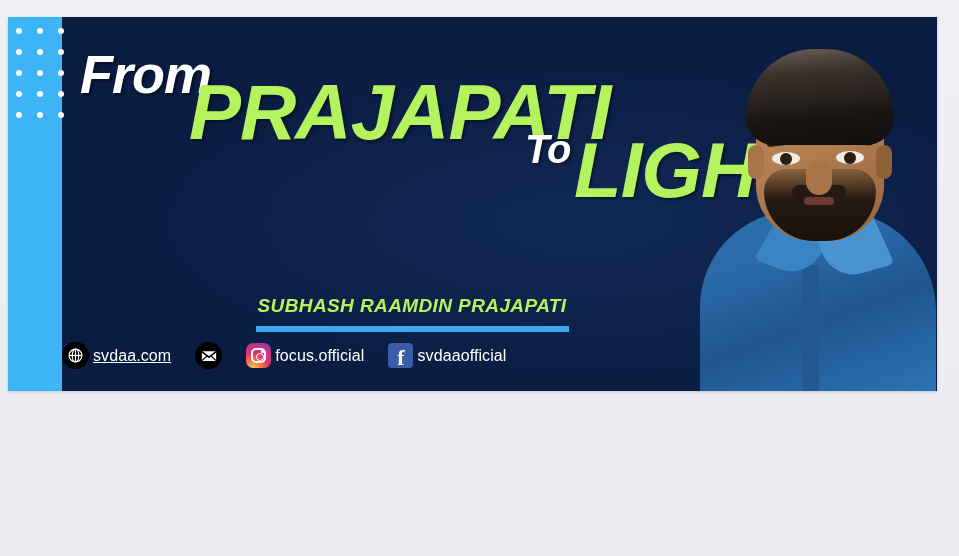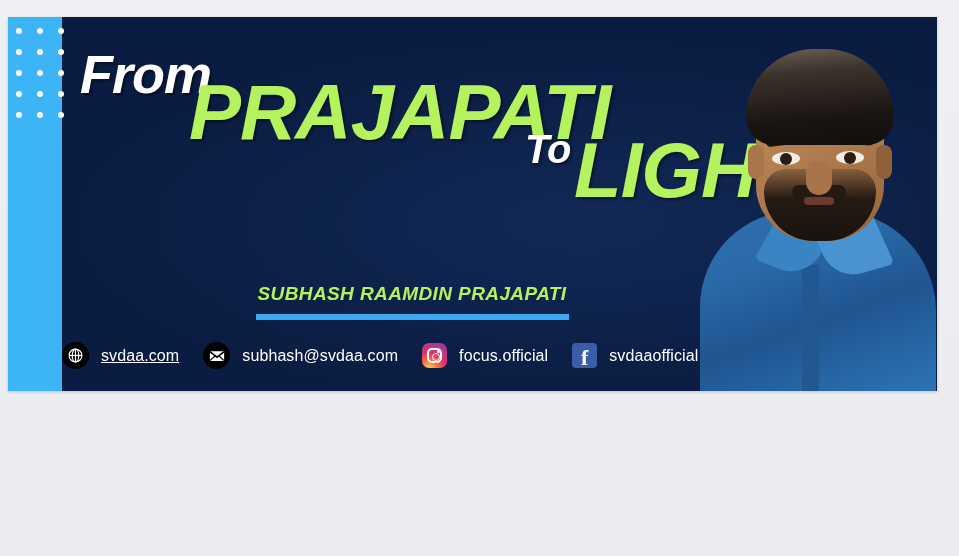--- a/index.html
+++ b/index.html
@@ -105,21 +105,21 @@
     line-height: 46px;
     color: #43a5f0;
     letter-spacing: .1px;
     padding: 0 6px;
   }
   #quote-text .hi {
     color: #f7dd6d;
     font-weight: 700;
   }
   #attrib{
-    margin-top: 4px;
+    margin-top: 16px;
     font-size: 19px;
     font-style: italic;
     font-weight: 700;
     letter-spacing: .4px;
     color: #b4f25e;
   }
   #attrib-rule{
     width: 313px;
     height: 6px;
     margin: 9px auto 0 auto;
@@ -231,21 +231,21 @@
     position:absolute;
     left: 54px; bottom: 22px;
     z-index: 6;
     display: flex;
     align-items: center;
     gap: 0;
   }
   .contact{
     display: flex;
     align-items: center;
-    gap: 12px;
+    gap: 4px;
     margin-right: 24px;
   }
   .contact .label{
     font-size: 16px;
     color: #ffffff;
     letter-spacing: .1px;
     white-space: nowrap;
   }
   .contact .label.link{ text-decoration: underline; }
 
@@ -375,21 +375,20 @@
       </div>
 
       <div class="contact">
         <span class="badge">
           <svg width="18" height="18" viewBox="0 0 24 24">
             <rect x="2.5" y="5.5" width="19" height="13" rx="1.2" fill="#ffffff"></rect>
             <path d="M2.5 6.3 L12 13.6 L21.5 6.3" fill="none" stroke="#000000" stroke-width="2.1"></path>
             <path d="M2.5 18.2 L9.3 12 M21.5 18.2 L14.7 12" fill="none" stroke="#000000" stroke-width="1.5"></path>
           </svg>
         </span>
-        <span class="label">subhash@svdaa.com</span>
       </div>
 
       <div class="contact">
         <span class="ig-badge">
           <span class="ig-inner"></span>
         </span>
         <span class="label">focus.official</span>
       </div>
 
       <div class="contact">

